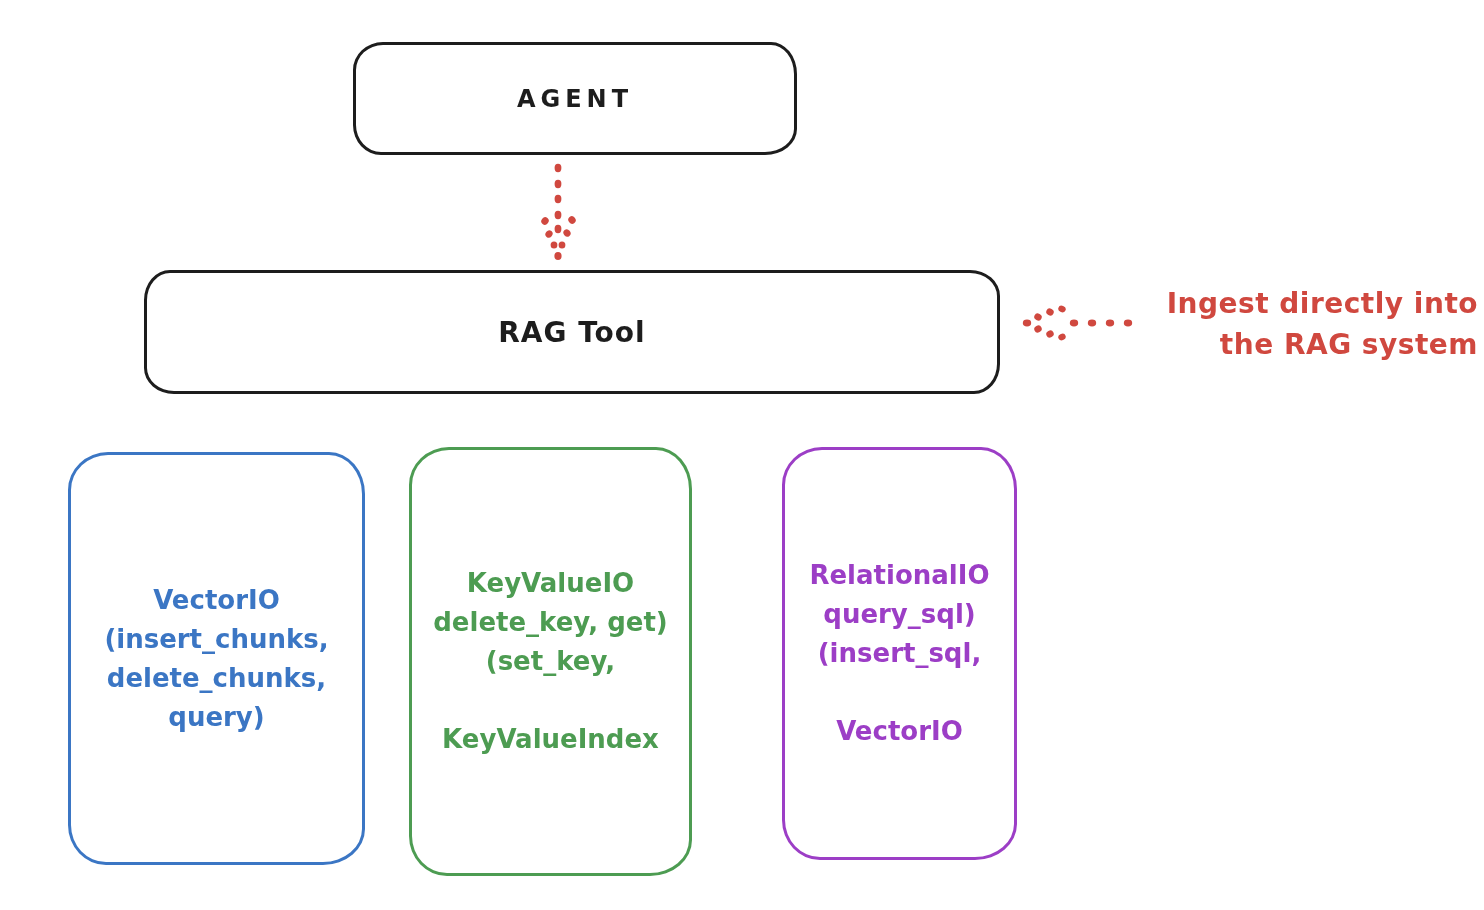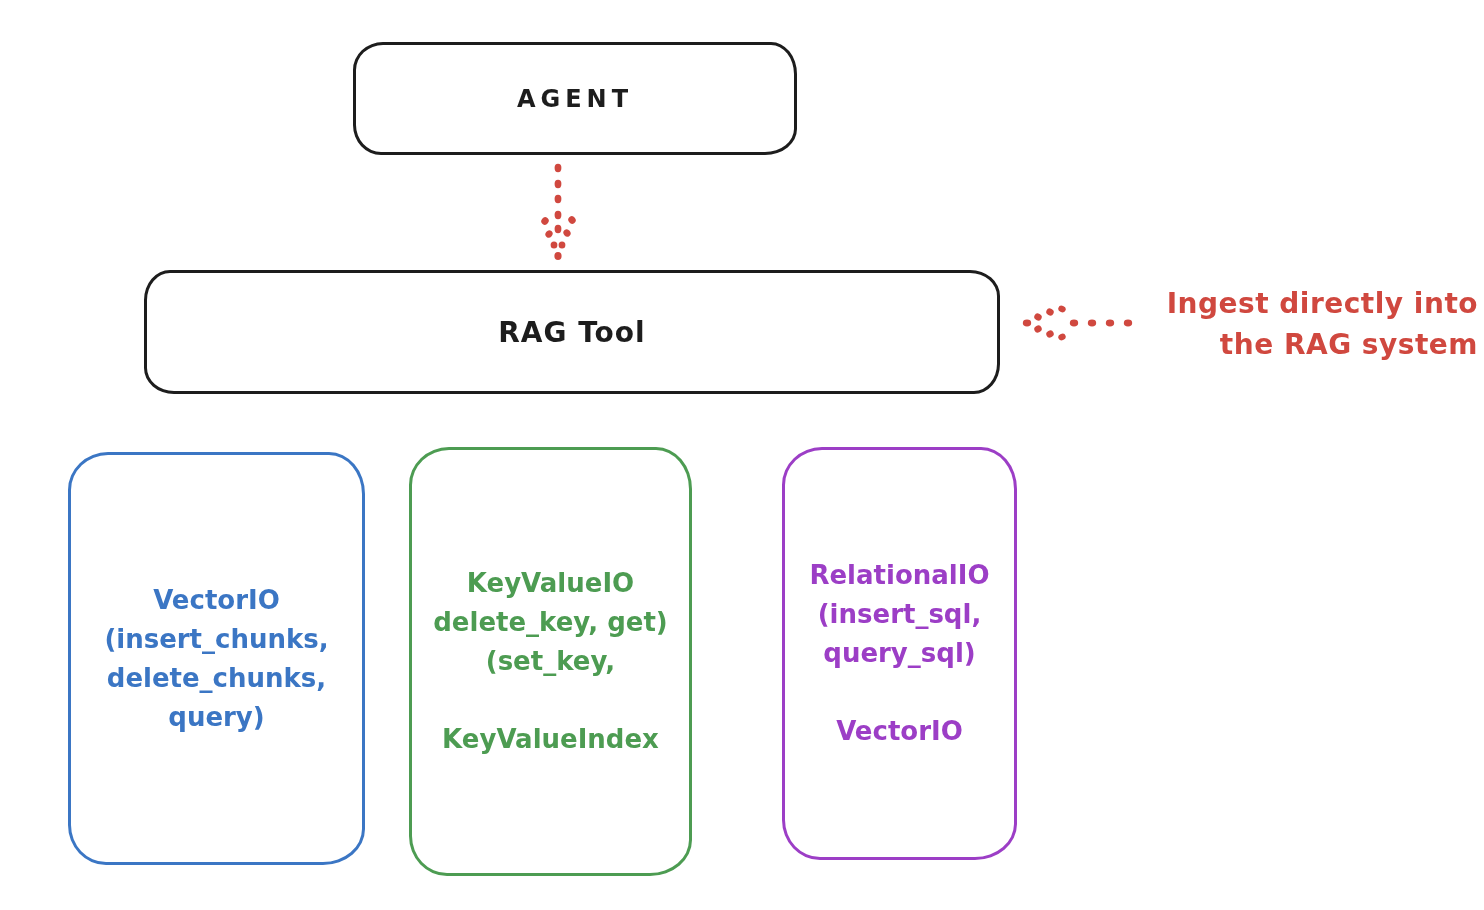--- a/index.html
+++ b/index.html
@@ -161,19 +161,19 @@
       <div>KeyValueIO</div>
       <div>delete_key, get)</div>
       <div>(set_key,</div>
     </div>
     <div class="index-label">KeyValueIndex</div>
   </div>
 
   <div class="io-box io-purple">
     <div class="iface">
       <div>RelationalIO</div>
+      <div>query_sql)</div>
       <div>(insert_sql,</div>
-      <div>query_sql)</div>
     </div>
     <div class="index-label">VectorIO</div>
   </div>
 
 </div>
 
 </body></html>

